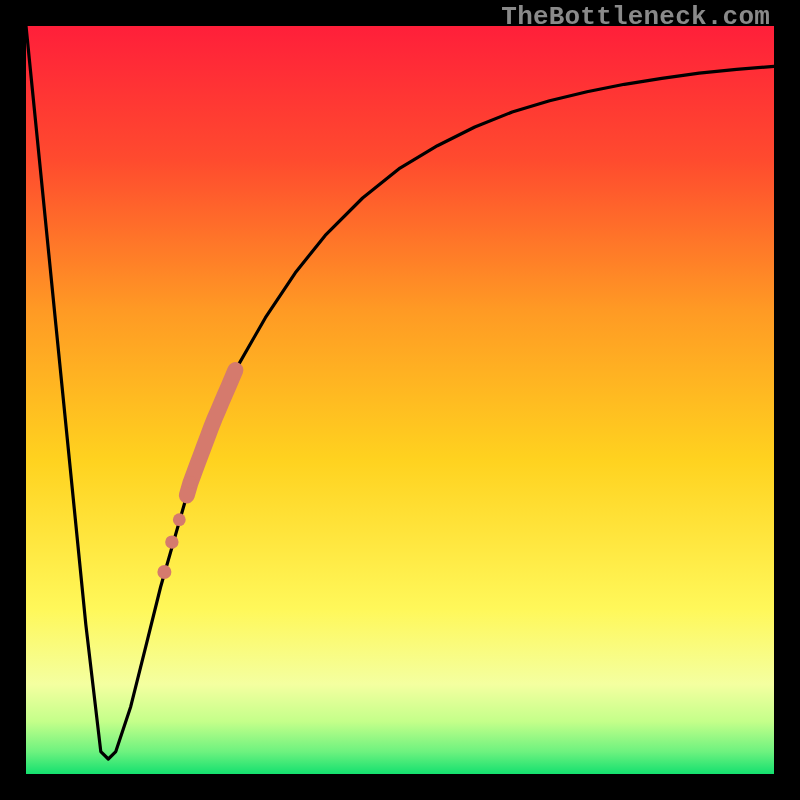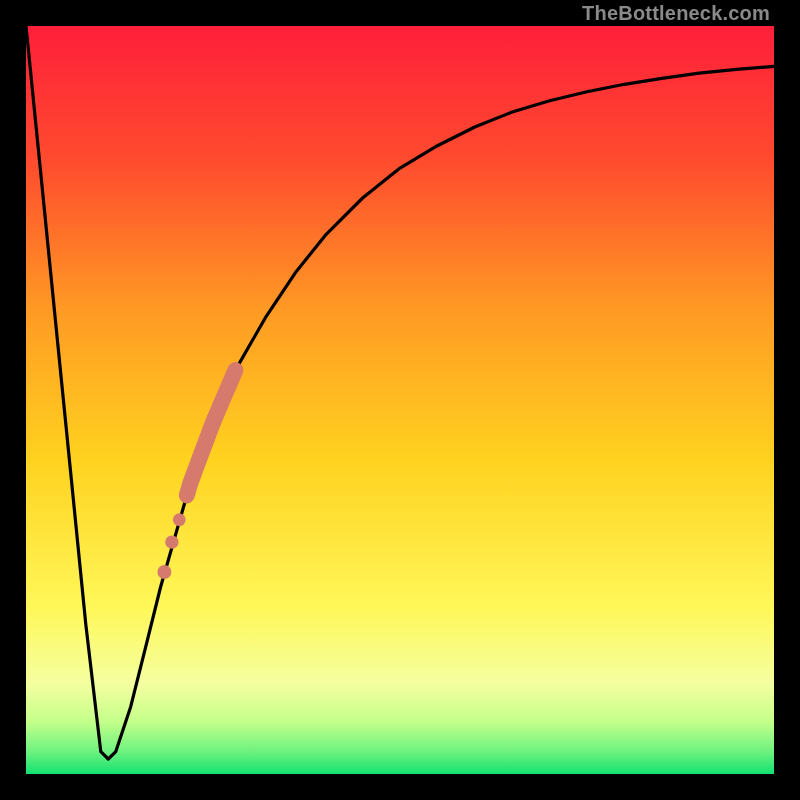--- a/index.html
+++ b/index.html
@@ -23,22 +23,22 @@
     left: 0;
     top: 0;
     width: 748px;
     height: 748px;
     display: block;
   }
   .watermark {
     position: absolute;
     top: 2px;
     right: 30px;
-    font-family: Liberation Sans, sans-serif;
-    font-size: 20px;
+    font-family: Liberation Mono, monospace;
+    font-size: 26px;
     font-weight: 600;
     color: #8a8a8a;
     letter-spacing: 0.2px;
     user-select: none;
   }
 </style>
 </head>
 <body>
 
 <div class="frame">

